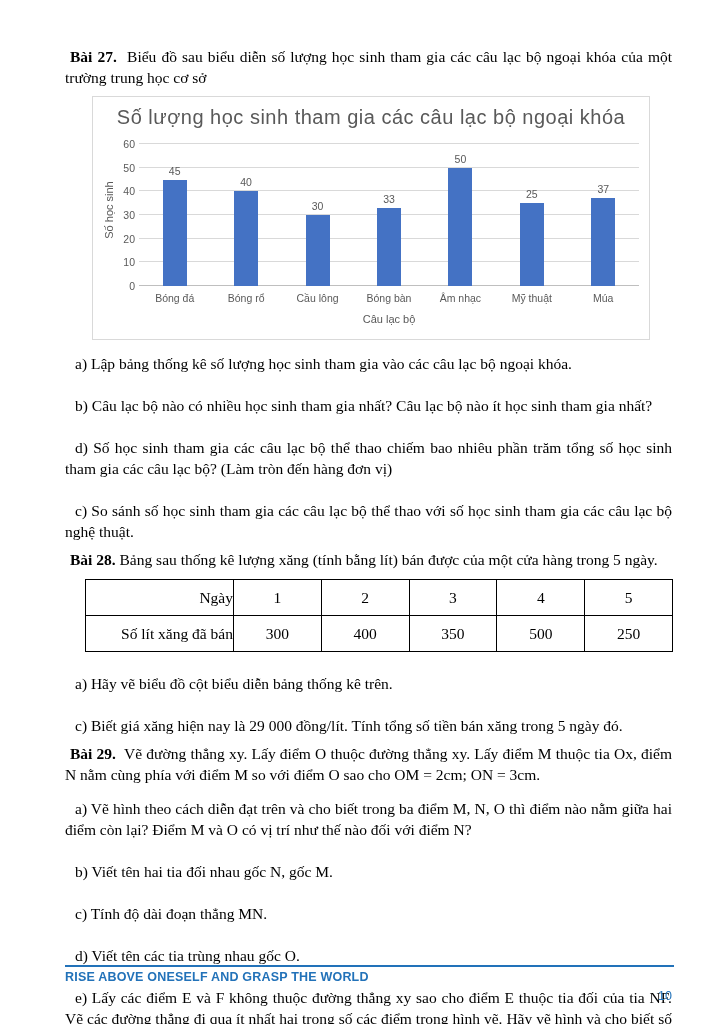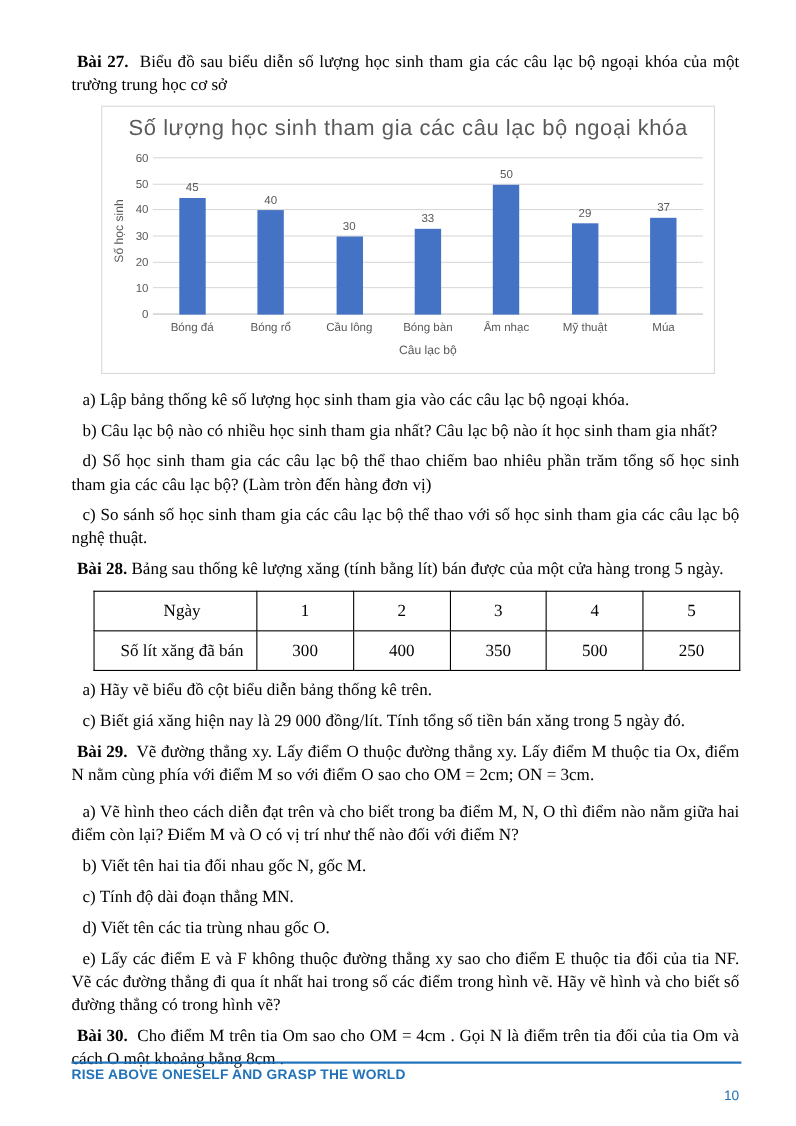--- a/index.html
+++ b/index.html
@@ -63,26 +63,26 @@
   table.xtable {
     border-collapse: collapse; table-layout: fixed;
     width: 588px; margin: 9px 0 4px 20px;
   }
   table.xtable td {
     border: 1px solid #000000;
     height: 36px;
     font-size: 15.5px;
     text-align: center; vertical-align: middle;
   }
-  table.xtable td.rowhead { width: 148px; text-align: center; padding-left: 12px; }
+  table.xtable td.rowhead { width: 148px; text-align: right; padding-left: 12px; }
 
   
   .mt-intro { margin-top: 0; }
   .mt-q1 { margin-top: 13px; }
-  .mt-q  { margin-top: 7px; }
+  .mt-q  { margin-top: 21px; }
   .mt-prob { margin-top: 7px; }
 
   
   .footer { position: absolute; left: 65px; right: 50px; top: 965px; }
   .footer-rule { border-top: 2px solid #2272b9; }
   .motto {
     font-family: "Liberation Sans", "DejaVu Sans", sans-serif;
     font-weight: bold; font-size: 12.5px;
     margin-top: 3px; letter-spacing: 0.2px;
   }
@@ -134,21 +134,21 @@
           </div>
           <div class="slot">
             <div class="dlabel" style="color: rgb(89, 89, 89);">33</div>
             <div class="bar" style="height: 55%; background: rgb(68, 114, 196);"></div>
           </div>
           <div class="slot">
             <div class="dlabel" style="color: rgb(89, 89, 89);">50</div>
             <div class="bar" style="height: 83.3333%; background: rgb(68, 114, 196);"></div>
           </div>
           <div class="slot">
-            <div class="dlabel" style="color: rgb(89, 89, 89);">29</div>
+            <div class="dlabel" style="color: rgb(89, 89, 89);">25</div>
             <div class="bar" style="height: 58.3333%; background: rgb(68, 114, 196);"></div>
           </div>
           <div class="slot">
             <div class="dlabel" style="color: rgb(89, 89, 89);">37</div>
             <div class="bar" style="height: 61.6667%; background: rgb(68, 114, 196);"></div>
           </div>
         </div>
     </div>
     <div class="xlabels" id="xlabels" style="color: rgb(89, 89, 89);">
         <div class="xlabel">Bóng đá</div>

